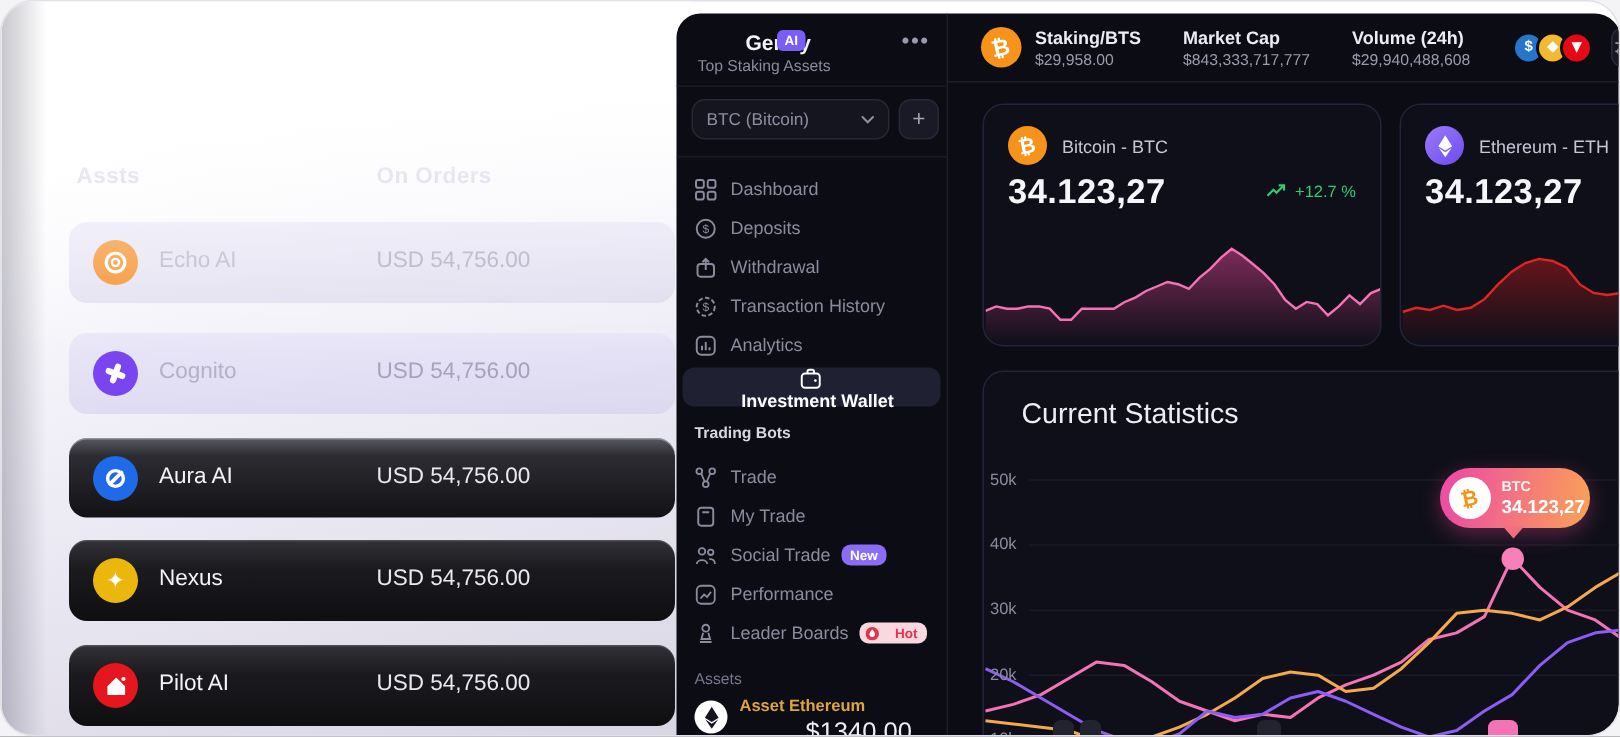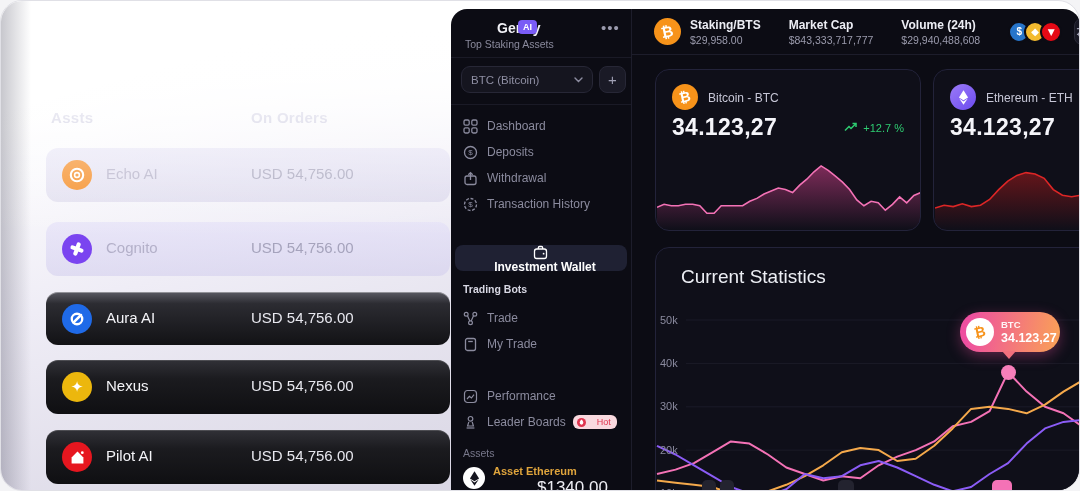--- a/index.html
+++ b/index.html
@@ -48,21 +48,21 @@
   #dropdown span { font-size:11.5px; color:#8e8ea2; flex:1; }
   #plus-btn { position:absolute; left:148px; top:57px; width:27px; height:27px; background:#1a1a26; border:1px solid #272736;
     border-radius:8px; color:#a0a0b4; font-size:15px; display:flex; align-items:center; justify-content:center; cursor:pointer; }
   .nav-item { position:absolute; left:4px; width:172px; height:26px; display:flex; align-items:center;
     color:#8b8b9e; font-size:12px; cursor:pointer; border-radius:8px; padding-left:8px; }
   .nav-item svg { margin-right:9px; flex:none; }
   .nav-item.active { background:#1f2133; color:#fff; font-weight:700;flex-direction:column; }
   .sec-label { position:absolute; left:12px; font-size:10.5px; font-weight:700; color:#d8d8e4; }
   .sec-label.dim { color:#77778a; font-weight:400; }
   .badge-new { background:#8b6cf5; color:#fff; font-size:9px; font-weight:700; padding:2px 6px; border-radius:6px; margin-left:7px; }
-  .badge-hot { background:#f9d9df; color:#e0354f; font-size:9px; font-weight:400; padding:2px 6px 2px 4px; border-radius:6px;
+  .badge-hot { background:#f9d9df; color:#e0354f; font-size:9px; font-weight:700; padding:2px 6px 2px 4px; border-radius:6px;
     margin-left:7px; display:inline-flex; align-items:center; gap:2px; }
   #asset-row { position:absolute; left:0; top:456px; width:180px; height:30px; }
   #asset-eth-icon { position:absolute; left:12px; top:2px; width:22px; height:22px; border-radius:50%; background:#fff;
     display:flex; align-items:center; justify-content:center; }
   #asset-name { position:absolute; left:42px; top:0; font-size:11px; font-weight:700; color:#dfa43c; }
   #asset-value { position:absolute; left:42px; top:13px; font-size:17px; color:#eeeef4;padding-left:44px; }
   #vdiv { position:absolute; left:180px; top:0; width:1px; height:483px; background:#1d1d2b; }
 
   
   #topbar { position:absolute; left:181px; right:0; top:0; height:46px; display:flex; align-items:center;
@@ -222,20 +222,29 @@
           </svg>
         <span>Withdrawal</span>
       </div>
       <div class="nav-item" style="top:182px">
         <svg width="15" height="15" viewBox="0 0 15 15">
             <circle cx="7.5" cy="7.5" r="6" fill="none" stroke="currentColor" stroke-width="1.3" stroke-dasharray="3 1.6"></circle>
             <text x="7.5" y="10.4" text-anchor="middle" font-size="8" fill="currentColor" stroke="none">$</text>
           </svg>
         <span>Transaction History</span>
       </div>
+      <div class="nav-item" style="top:208px">
+        <svg width="15" height="15" viewBox="0 0 15 15">
+            <g fill="none" stroke="currentColor" stroke-width="1.3">
+              <rect x="1.5" y="1.5" width="12" height="12" rx="3"></rect>
+              <path d="M5 10.5 V7.5 M7.5 10.5 V5 M10 10.5 V8.5"></path>
+            </g>
+          </svg>
+        <span>Analytics</span>
+      </div>
       <div class="nav-item active" style="top:236px">
         <svg width="15" height="15" viewBox="0 0 15 15">
             <g fill="none" stroke="currentColor" stroke-width="1.3">
               <rect x="1.5" y="4" width="12" height="9.5" rx="2.2"></rect>
               <path d="M5.3 4 V2.8 A1.3 1.3 0 0 1 6.6 1.5 H8.4 A1.3 1.3 0 0 1 9.7 2.8 V4"></path>
               <circle cx="10.6" cy="8.7" r="0.9" fill="currentColor" stroke="none"></circle>
             </g>
           </svg>
         <span>Investment Wallet</span>
       </div>
@@ -254,20 +263,32 @@
         <span>Trade</span>
       </div>
       <div class="nav-item" style="top:322px">
         <svg width="15" height="15" viewBox="0 0 15 15">
             <g fill="none" stroke="currentColor" stroke-width="1.3">
               <rect x="2.5" y="1.5" width="10" height="12" rx="2"></rect>
               <path d="M5.2 4.5 H9.8"></path>
             </g>
           </svg>
         <span>My Trade</span>
+      </div>
+      <div class="nav-item" style="top:348px">
+        <svg width="15" height="15" viewBox="0 0 15 15">
+            <g fill="none" stroke="currentColor" stroke-width="1.2">
+              <circle cx="5" cy="4.6" r="2.2"></circle>
+              <circle cx="10.8" cy="5.2" r="1.8"></circle>
+              <path d="M1.5 13 C1.5 9.6 8.5 9.6 8.5 13"></path>
+              <path d="M9.8 9.6 C12.6 9.6 13.6 11 13.6 13"></path>
+            </g>
+          </svg>
+        <span>Social Trade</span>
+        <span class="badge-new">New</span>
       </div>
       <div class="nav-item" style="top:374px">
         <svg width="15" height="15" viewBox="0 0 15 15">
             <g fill="none" stroke="currentColor" stroke-width="1.2">
               <rect x="1.5" y="1.5" width="12" height="12" rx="3"></rect>
               <path d="M4 10 L6.4 7.4 L8.4 9 L11 5.6"></path>
             </g>
           </svg>
         <span>Performance</span>
       </div>

